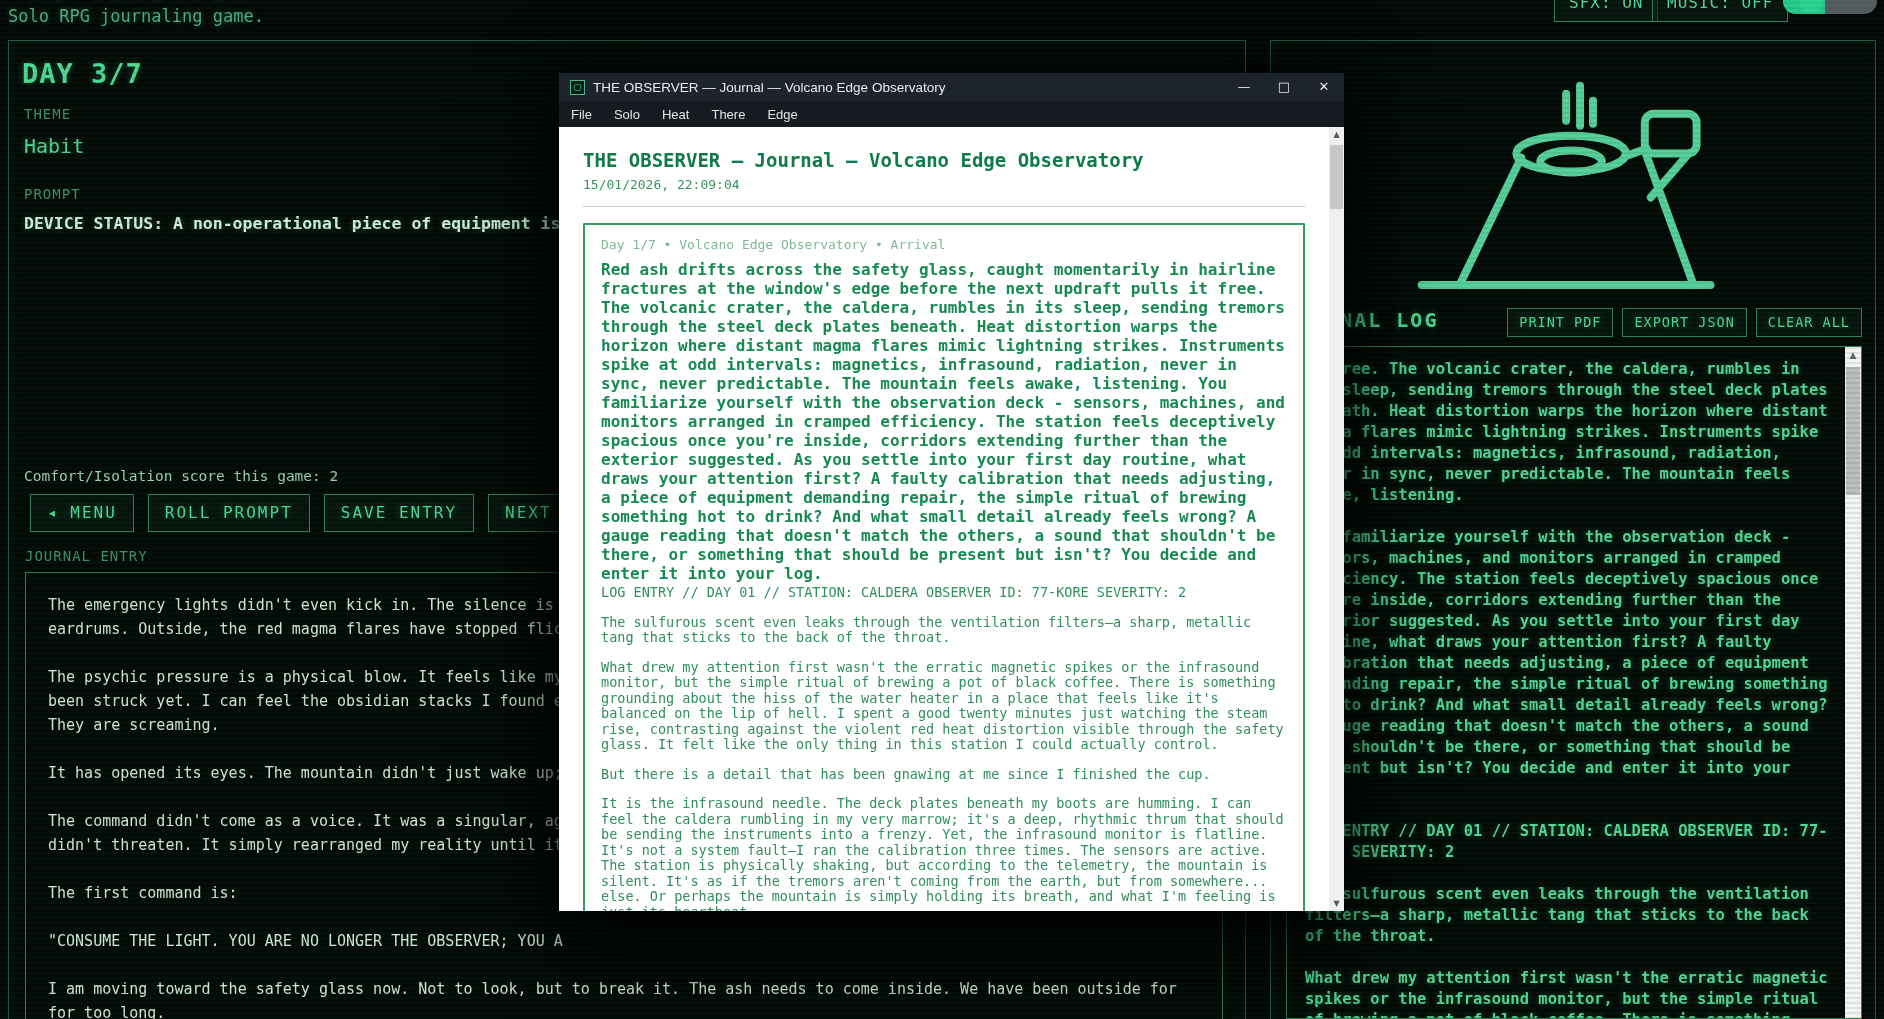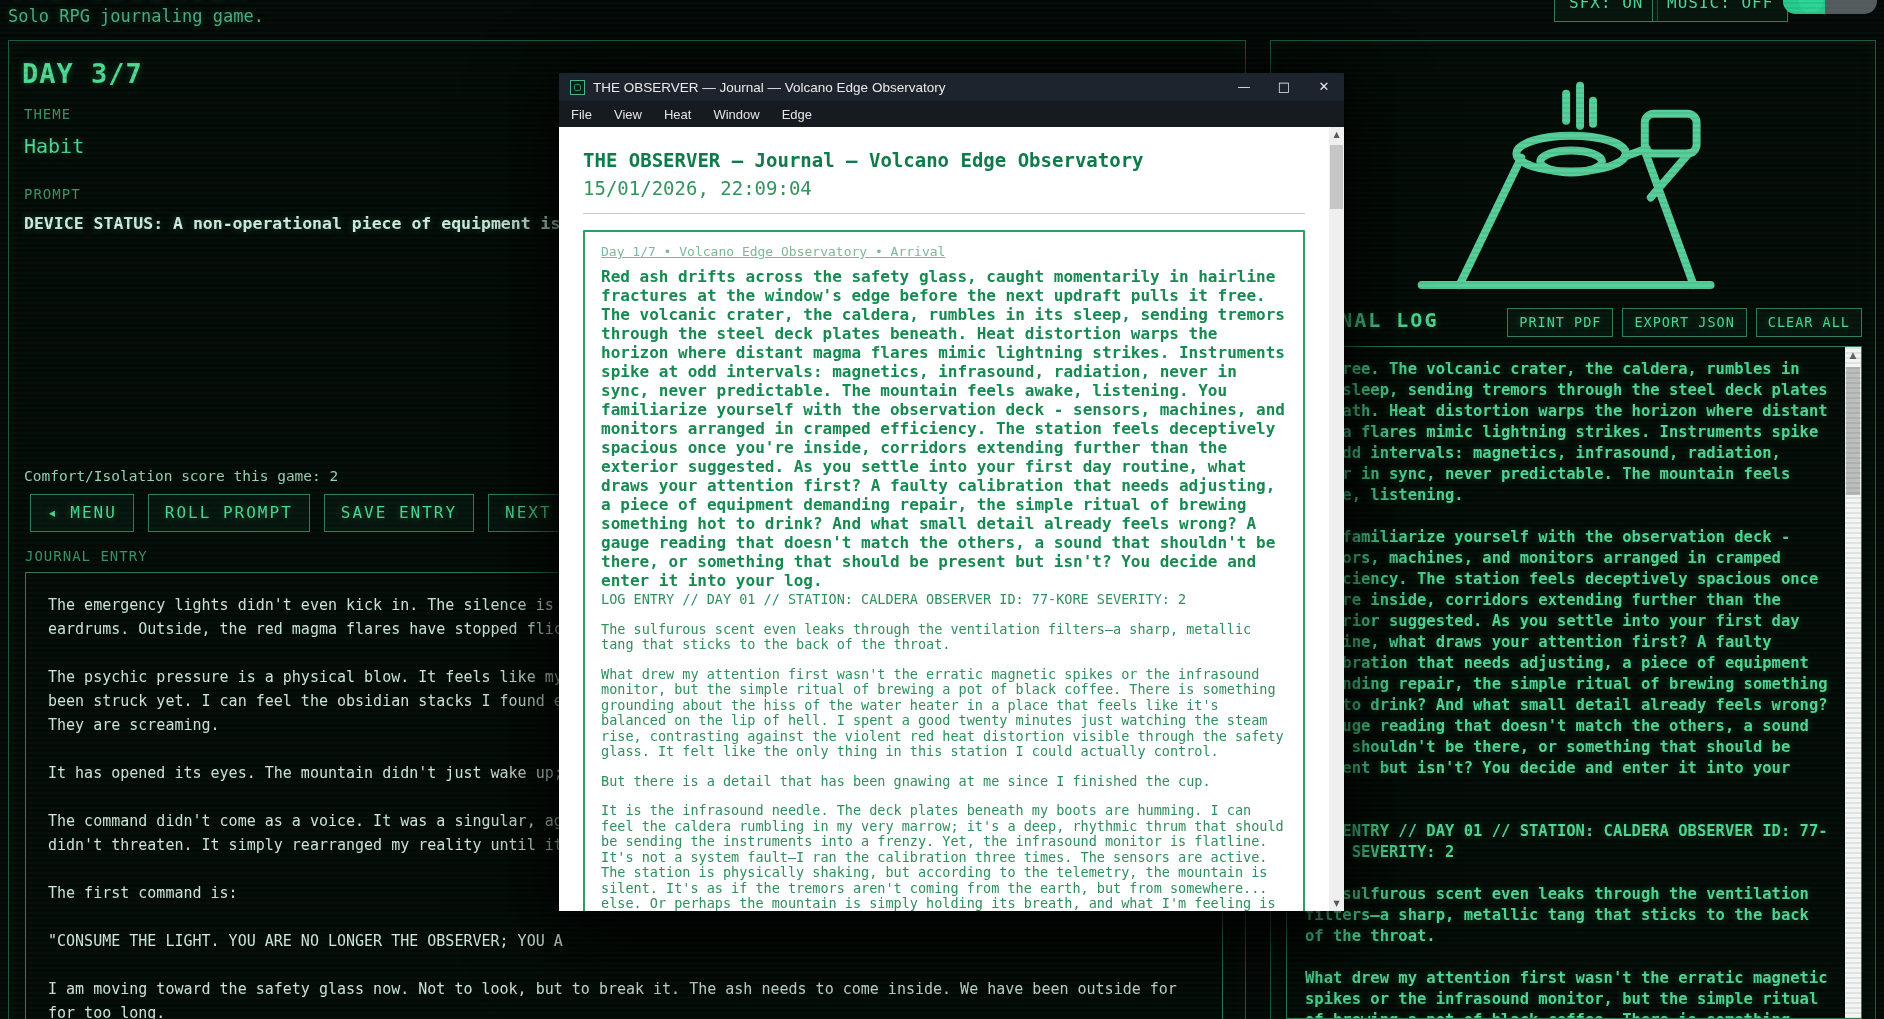--- a/index.html
+++ b/index.html
@@ -88,24 +88,24 @@
     position:absolute; left:0; right:0; top:28px; height:26px; background:#161b22;
     display:flex; align-items:center; padding-left:12px; gap:22px;
     font-family:"Liberation Sans", sans-serif; font-size:13px; color:#e4e4e4;
   }
   .menubar span { cursor:pointer; }
   .modal-body {
     position:absolute; left:0; right:15px; top:54px; bottom:0; background:#ffffff;
     overflow:hidden; padding-top:22px;
   }
   .m-heading { margin:0 24px; font-size:19px; font-weight:bold; color:#0f7a4a; white-space:pre; }
-  .m-date { margin:6px 24px 0; font-size:19px; color:#36925f; }
+  .m-date { margin:6px 24px 0; font-size:13px; color:#36925f; }
   .m-hr { border:0; border-top:1px solid #c9c9c9; margin:14px 24px 16px; }
   .entry-box { margin:0 24px; border:2px solid #2f9e63; border-radius:1px; padding:12px 16px 14px; }
-  .entry-meta { font-size:13px; color:#7db897; margin-bottom:8px;text-decoration:underline; }
+  .entry-meta { font-size:13px; color:#7db897; margin-bottom:8px; }
   .entry-narrative { font-size:16px; font-weight:bold; line-height:19px; color:#178a52; margin-bottom:2px; }
   .entry-loghdr { font-size:13.5px; line-height:15.5px; color:#2f8f5d; margin-bottom:14px; }
   .entry-p { font-size:13.5px; line-height:15.5px; color:#2f8f5d; margin-bottom:14px; }
   .entry-p:last-child { margin-bottom:2px; }
   .modal-scrollbar { position:absolute; right:0; top:54px; bottom:0; width:15px; background:#efefef; }
   .modal-scrollbar .arrow { position:absolute; left:0; width:15px; height:15px; color:#5a5a5a; font-size:8px; line-height:15px; text-align:center; font-family:"DejaVu Sans", sans-serif; }
   .modal-scrollbar .thumb { position:absolute; left:1px; top:18px; width:13px; height:64px; background:#c6c6c6; }
 </style>
 </head>
 <body>
@@ -199,23 +199,23 @@
     <div class="win-icon"></div>
     <div class="win-title">THE OBSERVER — Journal — Volcano Edge Observatory</div>
     <div class="win-controls">
       <div class="win-ctl">—</div>
       <div class="win-ctl">□</div>
       <div class="win-ctl">✕</div>
     </div>
   </div>
   <div class="menubar">
     <span>File</span>
-    <span>View</span>
+    <span>Solo</span>
     <span>Heat</span>
-    <span>Window</span>
+    <span>There</span>
     <span>Edge</span>
   </div>
   <div class="modal-body">
     <div class="m-heading">THE OBSERVER — Journal — Volcano Edge Observatory</div>
     <div class="m-date">15/01/2026, 22:09:04</div>
     <hr class="m-hr">
     <div class="entry-box">
       <div class="entry-meta">Day 1/7 • Volcano Edge Observatory • Arrival</div>
       <div class="entry-narrative">Red ash drifts across the safety glass, caught momentarily in hairline fractures at the window's edge before the next updraft pulls it free. The volcanic crater, the caldera, rumbles in its sleep, sending tremors through the steel deck plates beneath. Heat distortion warps the horizon where distant magma flares mimic lightning strikes. Instruments spike at odd intervals: magnetics, infrasound, radiation, never in sync, never predictable. The mountain feels awake, listening. You familiarize yourself with the observation deck - sensors, machines, and monitors arranged in cramped efficiency. The station feels deceptively spacious once you're inside, corridors extending further than the exterior suggested. As you settle into your first day routine, what draws your attention first? A faulty calibration that needs adjusting, a piece of equipment demanding repair, the simple ritual of brewing something hot to drink? And what small detail already feels wrong? A gauge reading that doesn't match the others, a sound that shouldn't be there, or something that should be present but isn't? You decide and enter it into your log.</div>
       <div class="entry-loghdr">LOG ENTRY // DAY 01 // STATION: CALDERA OBSERVER ID: 77-KORE SEVERITY: 2</div>

